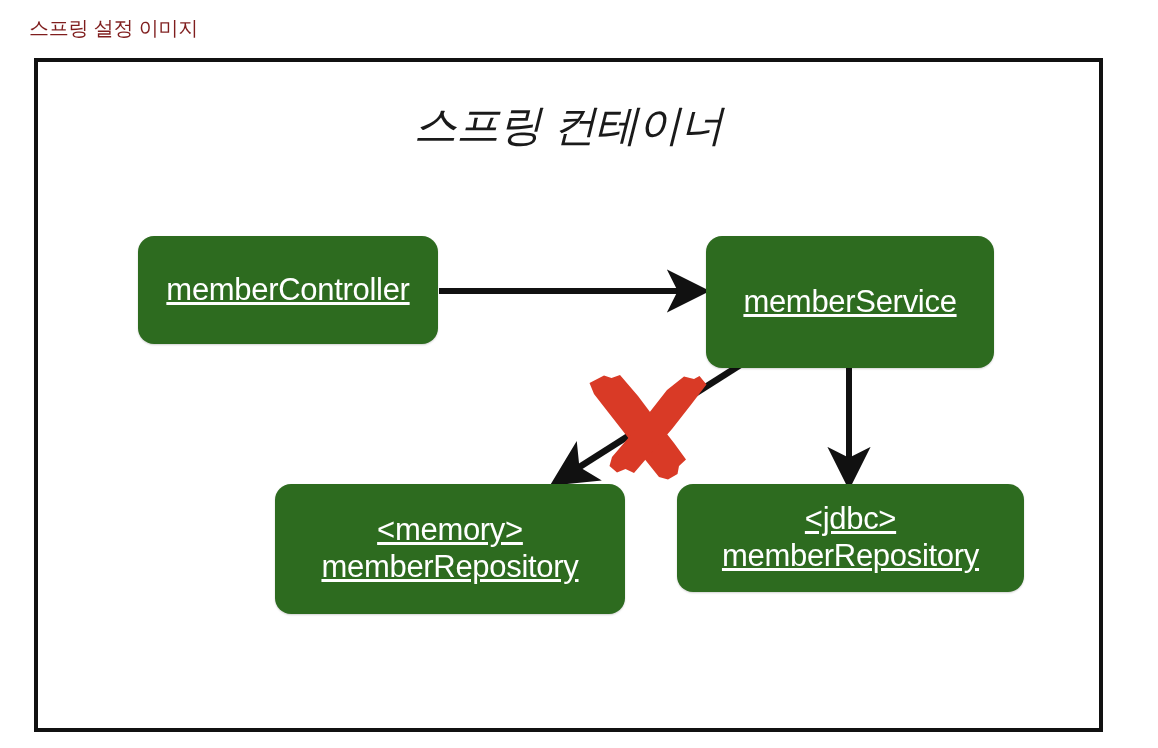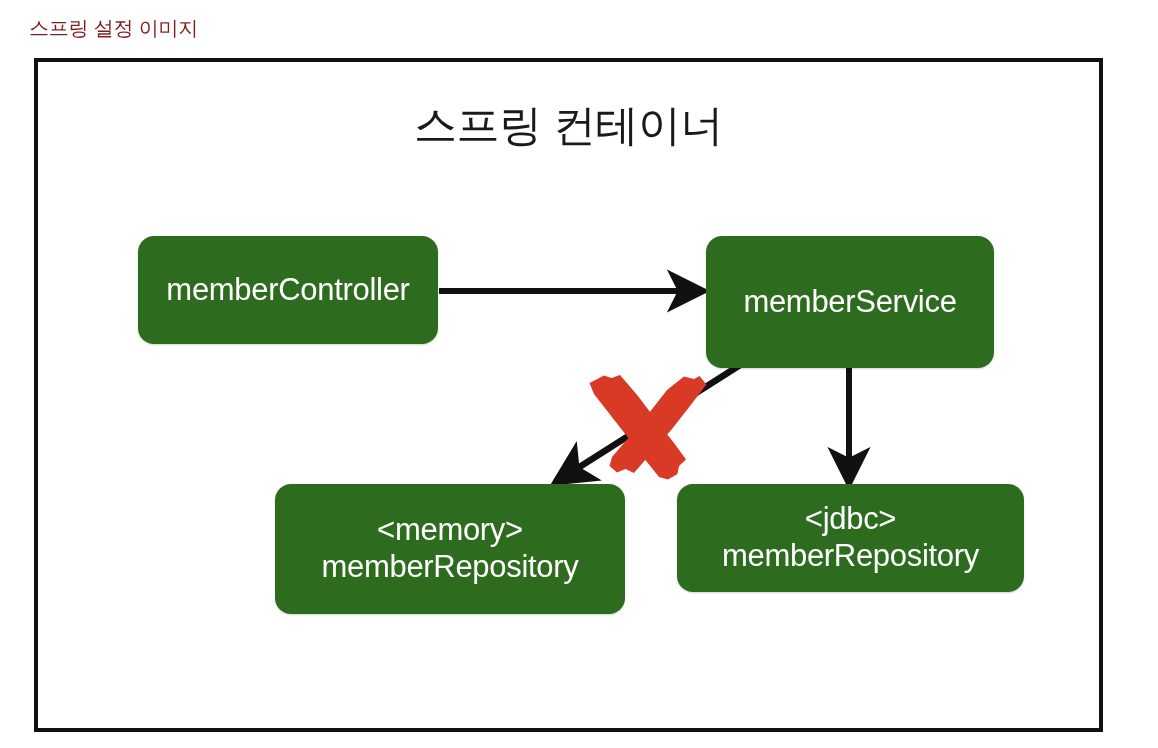--- a/index.html
+++ b/index.html
@@ -48,40 +48,42 @@
   .diagram-title {
     position: absolute;
     left: 0;
     right: 0;
     top: 35px;
     text-align: center;
     font-size: 43px;
     font-weight: 400;
     letter-spacing: -0.5px;
     color: #1a1a1a;
+    font-style: italic;
   }
 
   
   .node {
     position: absolute;
     box-sizing: border-box;
     background: #2d6b1f;
     border-radius: 16px;
     color: #ffffff;
     display: flex;
     flex-direction: column;
     align-items: center;
     justify-content: center;
     text-align: center;
     font-size: 31px;
     font-weight: 500;
     letter-spacing: -0.3px;
     line-height: 1.18;
     box-shadow: 0 1px 2px rgba(0,0,0,0.18);
     z-index: 3;
+    text-decoration: underline;
   }
   .node .line2 { display: block; }
 
   #node-controller {
     left: 100px;
     top: 174px;
     width: 300px;
     height: 108px;
   }
   #node-service {

